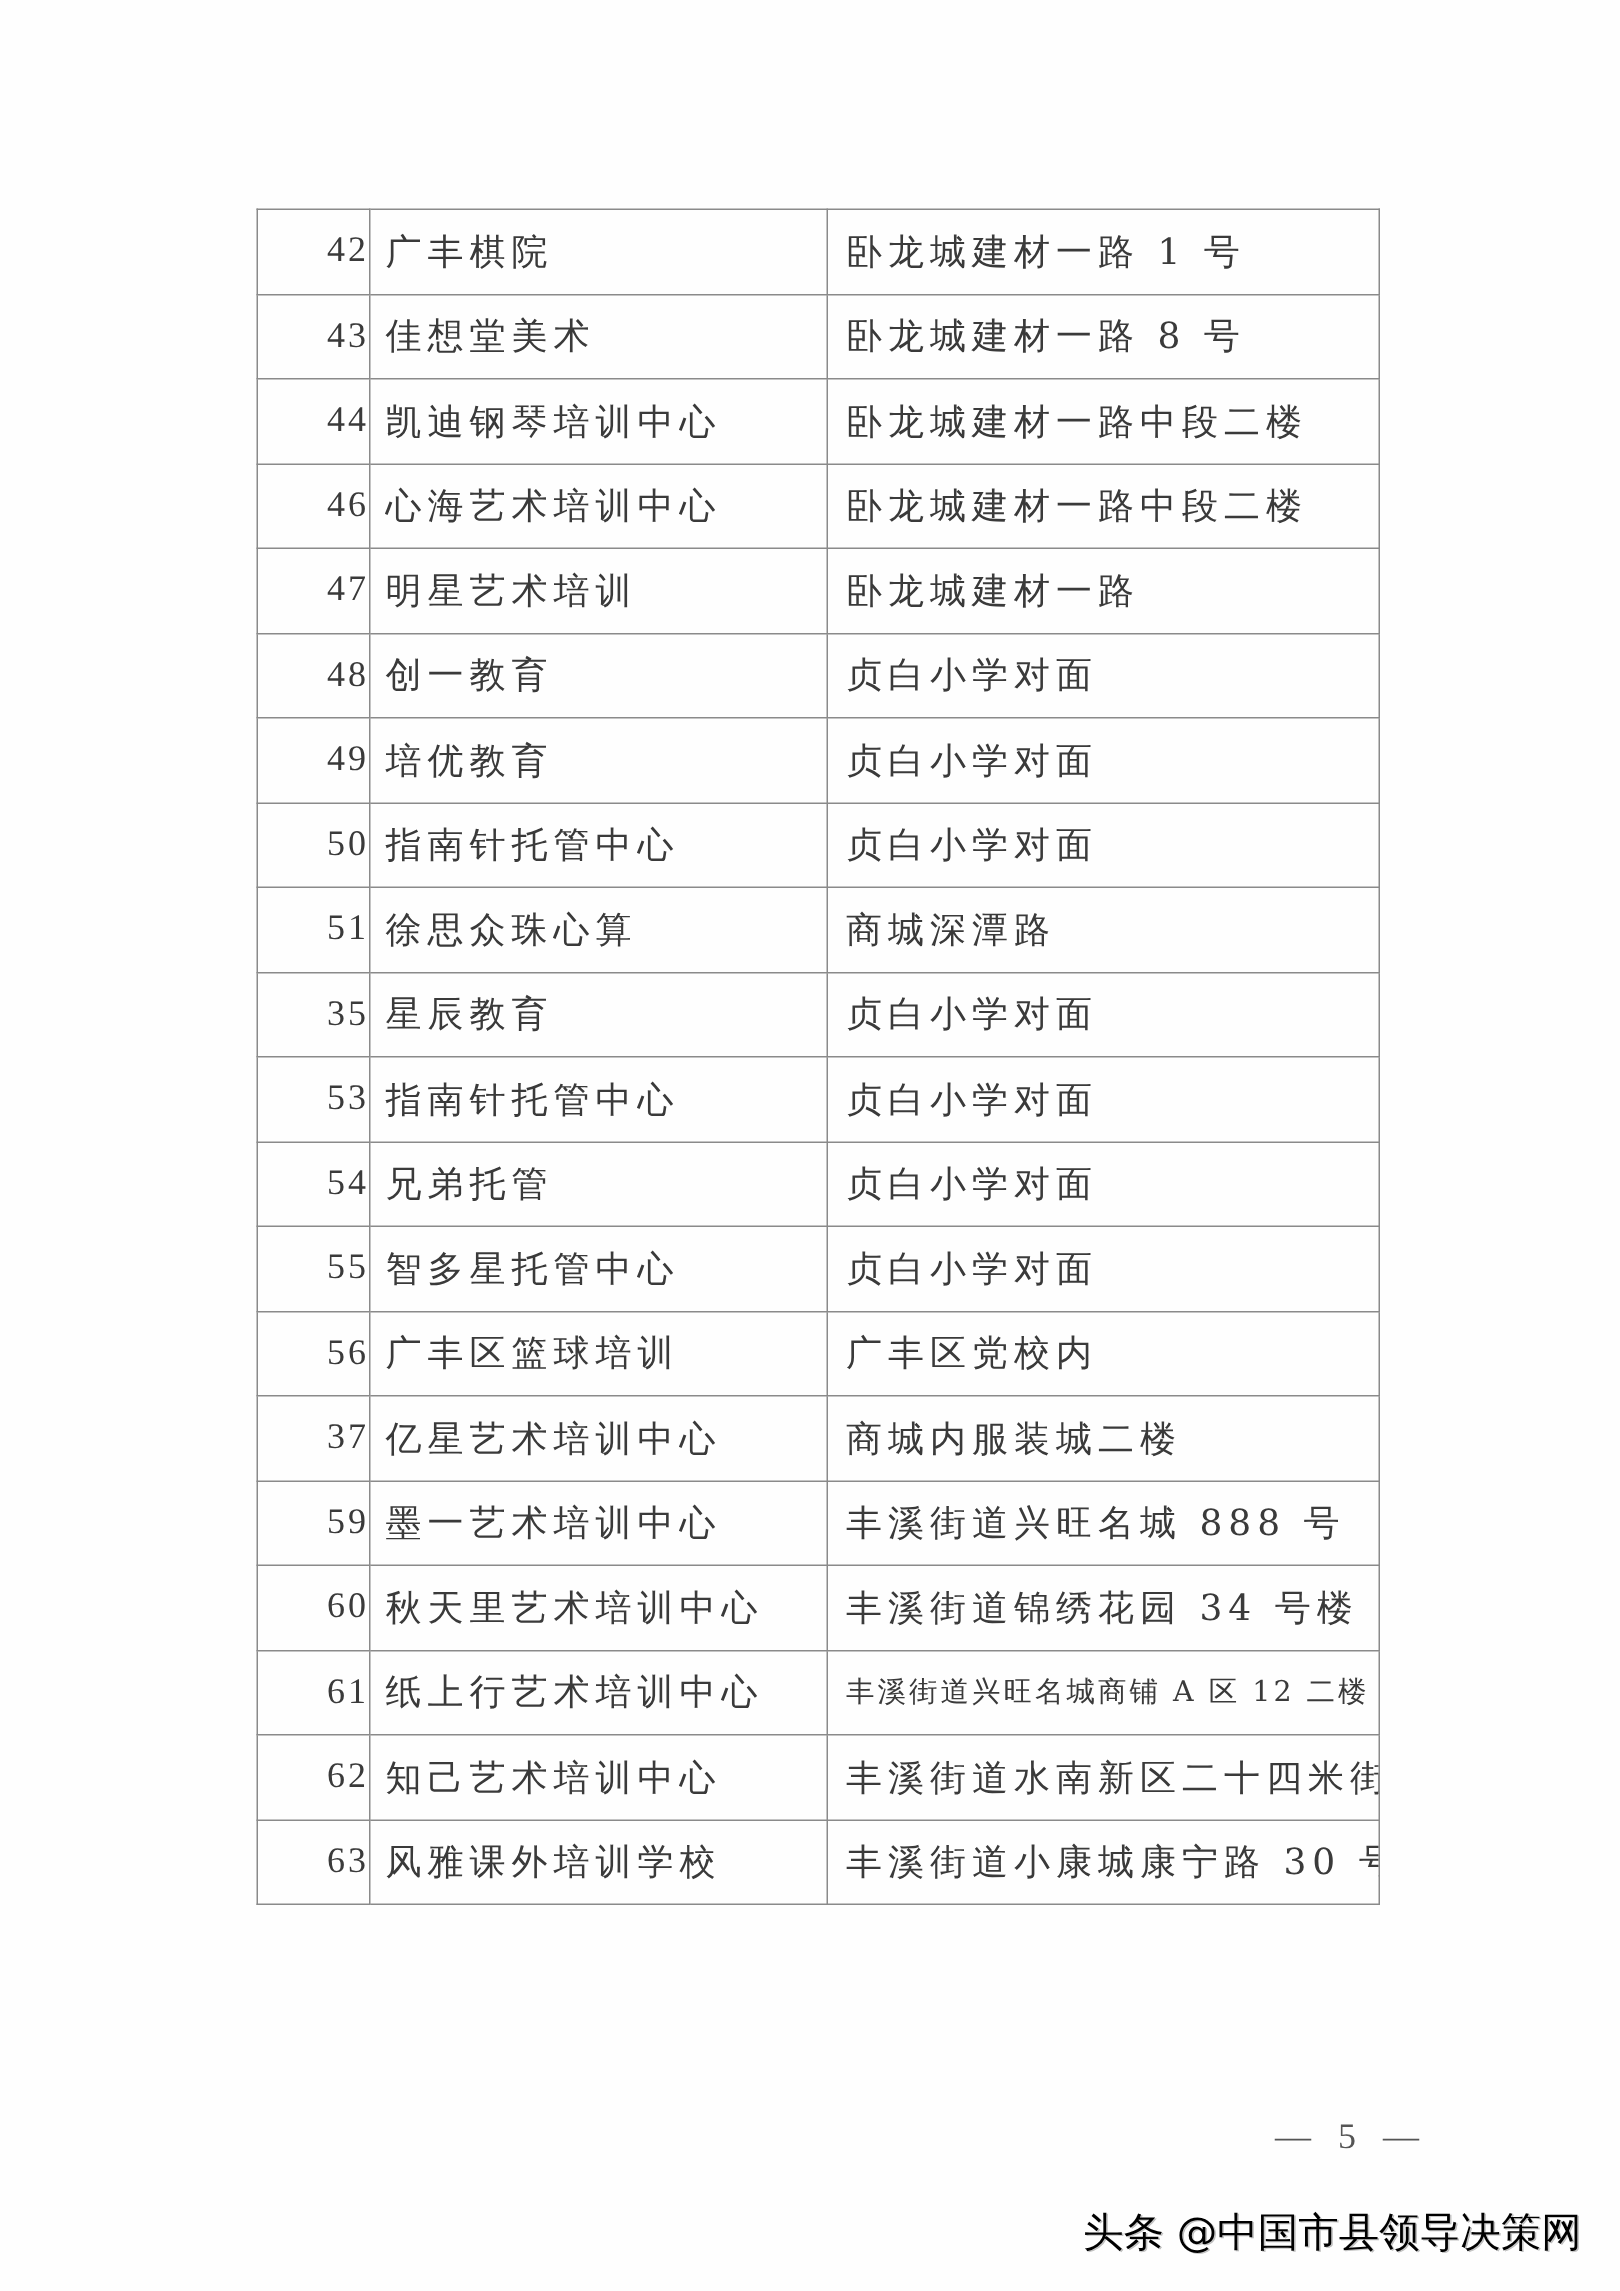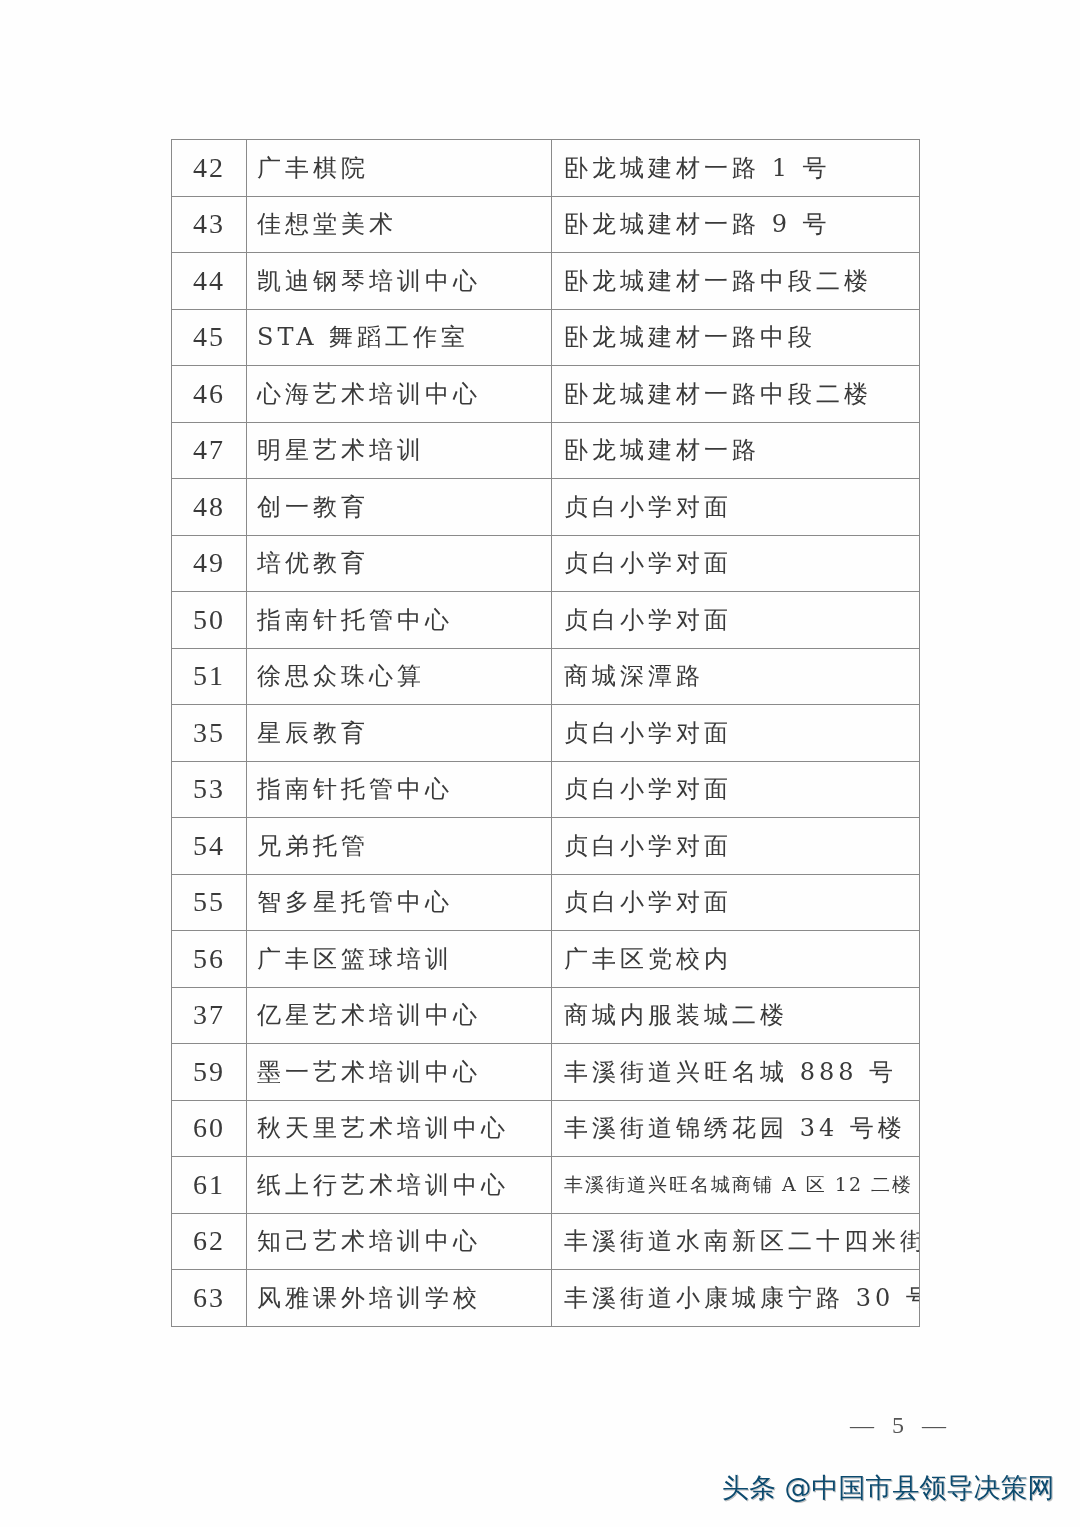--- a/index.html
+++ b/index.html
@@ -38,24 +38,24 @@
       padding: 0;
       vertical-align: middle;
       font-size: 24px;
       letter-spacing: 4px;
       white-space: nowrap;
       overflow: hidden;
       color: #3a3a3a;
     }
     table.list td.col-no {
       width: 74px;
-      text-align: center;
+      text-align: right;
       font-family: "Liberation Serif", "DejaVu Serif", serif;
       letter-spacing: 2px;
-      font-size: 28px;
+      font-size: 24px;
     }
     table.list td.col-name {
       width: 294px;
       padding-left: 10px;
       margin-left: 16px;
     }
     table.list td.col-addr {
       padding-left: 12px;
     }
     table.list td.col-addr.small {
@@ -70,54 +70,49 @@
       font-size: 24px;
       color: #555555;
       letter-spacing: 6px;
     }
     .watermark {
       position: absolute;
       left: 722px;
       top: 1470px;
       font-family: "DejaVu Sans", "Liberation Sans", sans-serif;
       font-size: 27px;
-      color: #0c4a6e;
+      color: #000000;
       letter-spacing: 0px;
       text-shadow: 0 0 1px #ffffff, 1px 1px 0 #bbbbbb;
     }
   </style>
 </head>
 <body>
 
 <div class="page">
   <div class="table-wrap">
     <table class="list">
       <tbody id="table-body">
 
       <tr>
             <td class="col-no">42</td>
             <td class="col-name">广丰棋院</td>
             <td class="col-addr">卧龙城建材一路 1 号</td>
           </tr>
           <tr>
             <td class="col-no">43</td>
             <td class="col-name">佳想堂美术</td>
-            <td class="col-addr">卧龙城建材一路 9 号</td>
+            <td class="col-addr">卧龙城建材一路 8 号</td>
           </tr>
           <tr>
             <td class="col-no">44</td>
             <td class="col-name">凯迪钢琴培训中心</td>
             <td class="col-addr">卧龙城建材一路中段二楼</td>
           </tr>
           <tr>
-            <td class="col-no">45</td>
-            <td class="col-name">STA 舞蹈工作室</td>
-            <td class="col-addr">卧龙城建材一路中段</td>
-          </tr>
-          <tr>
             <td class="col-no">46</td>
             <td class="col-name">心海艺术培训中心</td>
             <td class="col-addr">卧龙城建材一路中段二楼</td>
           </tr>
           <tr>
             <td class="col-no">47</td>
             <td class="col-name">明星艺术培训</td>
             <td class="col-addr">卧龙城建材一路</td>
           </tr>
           <tr>

